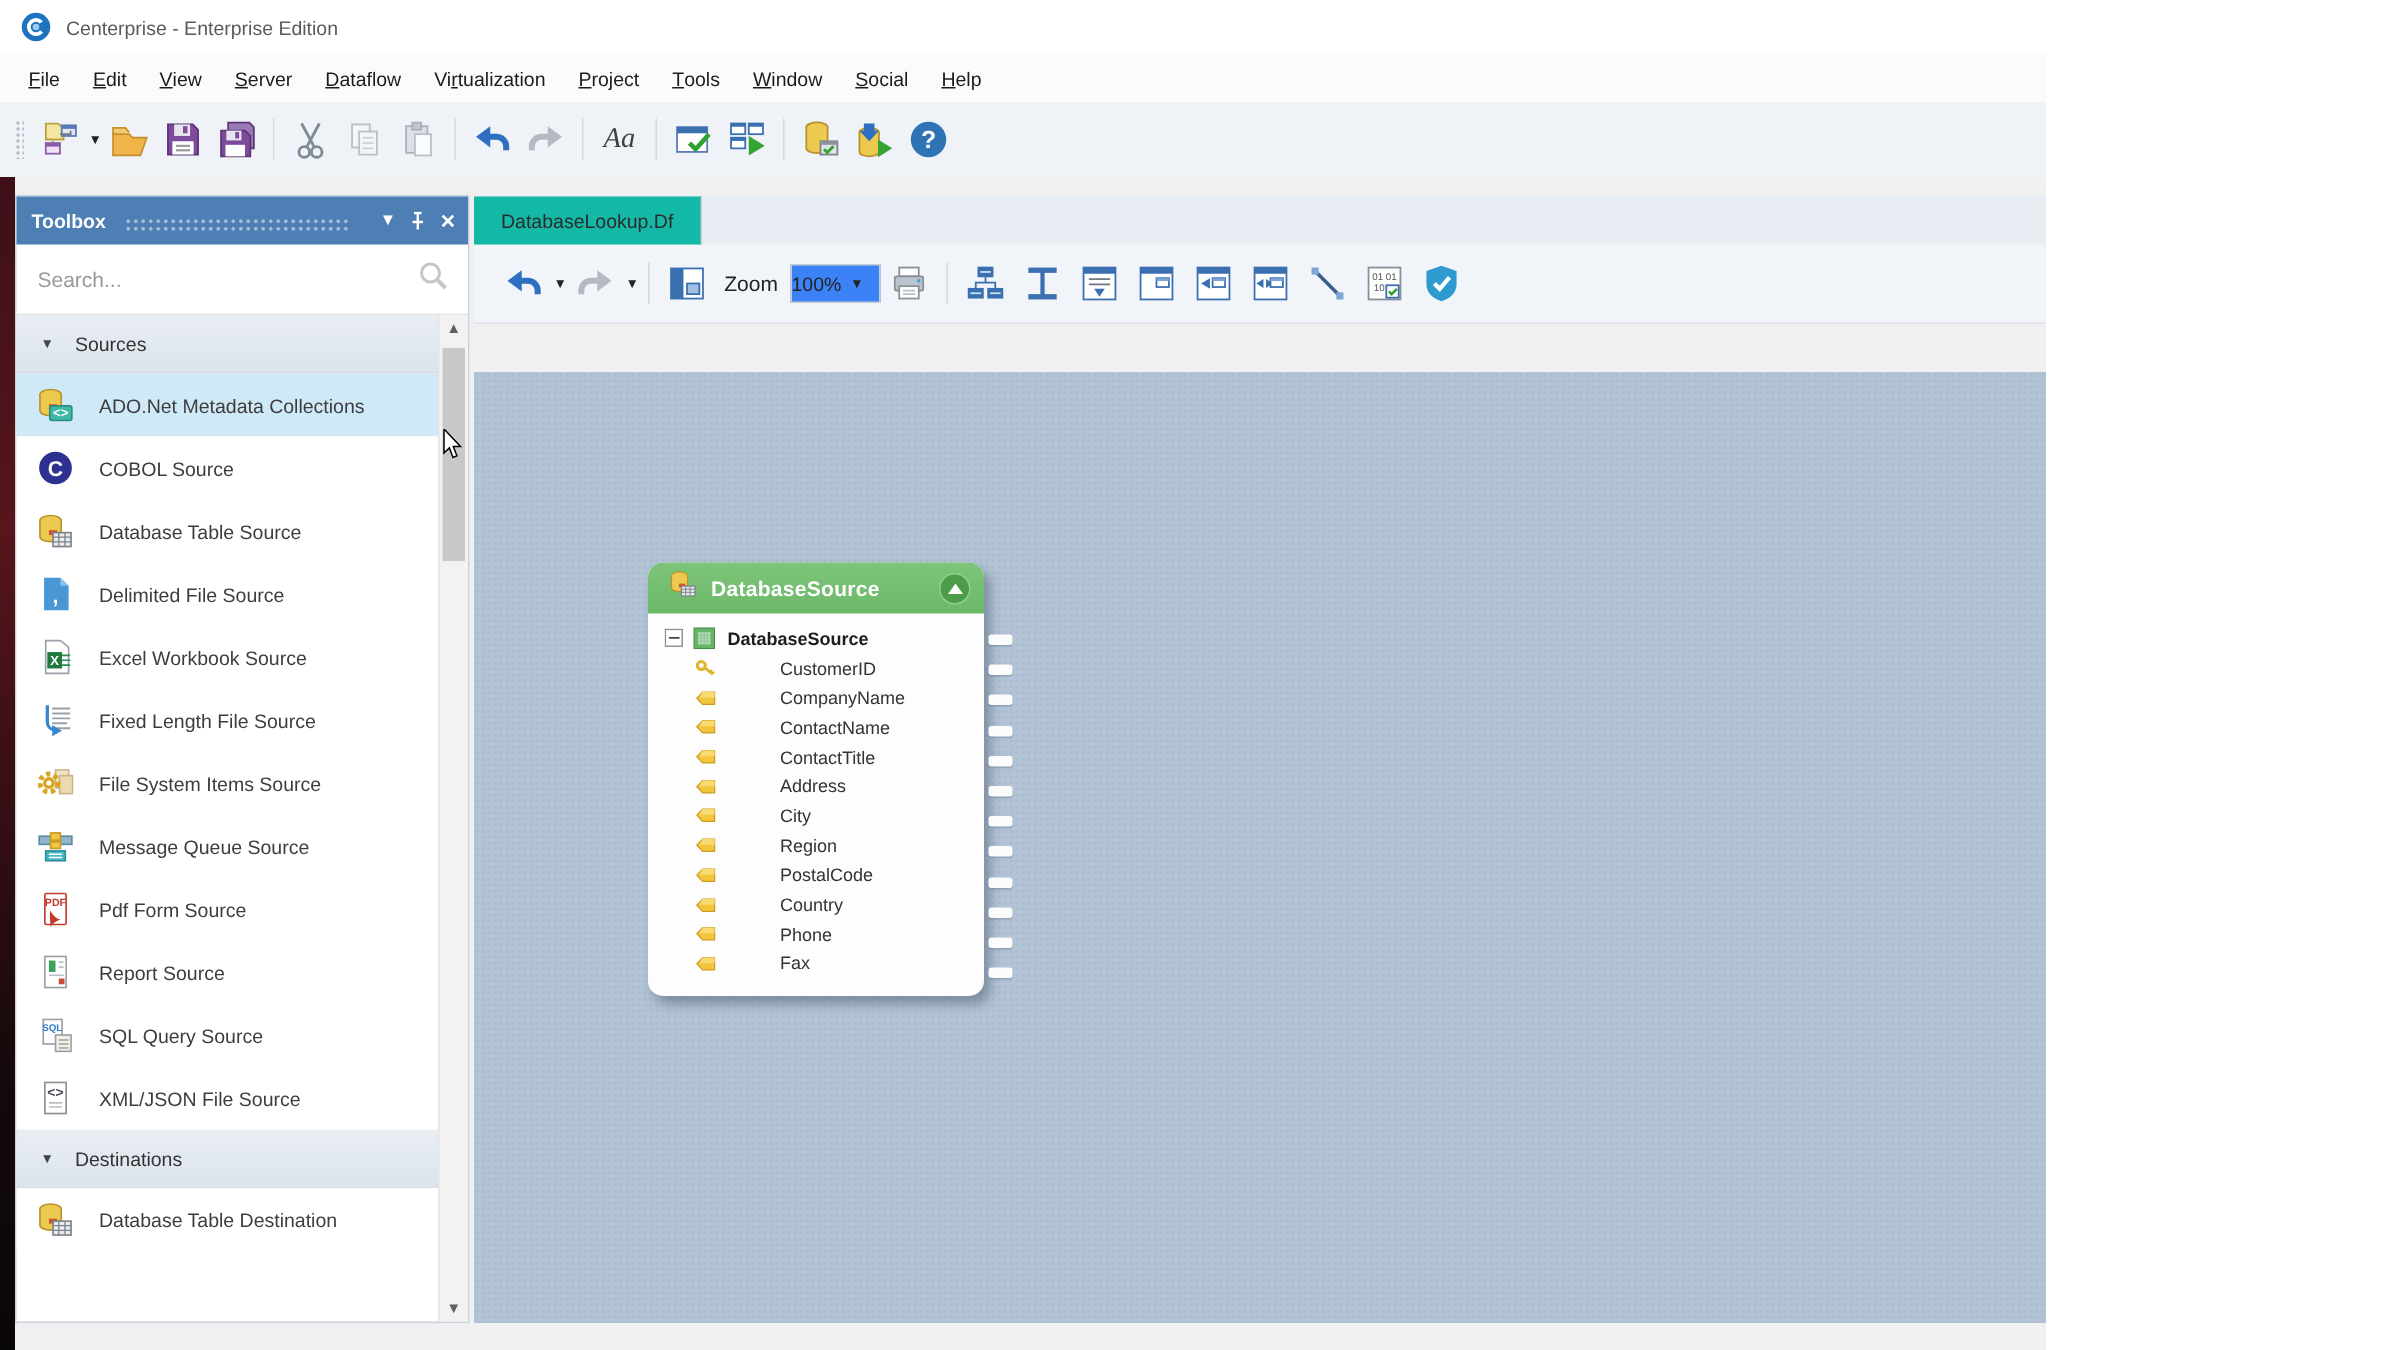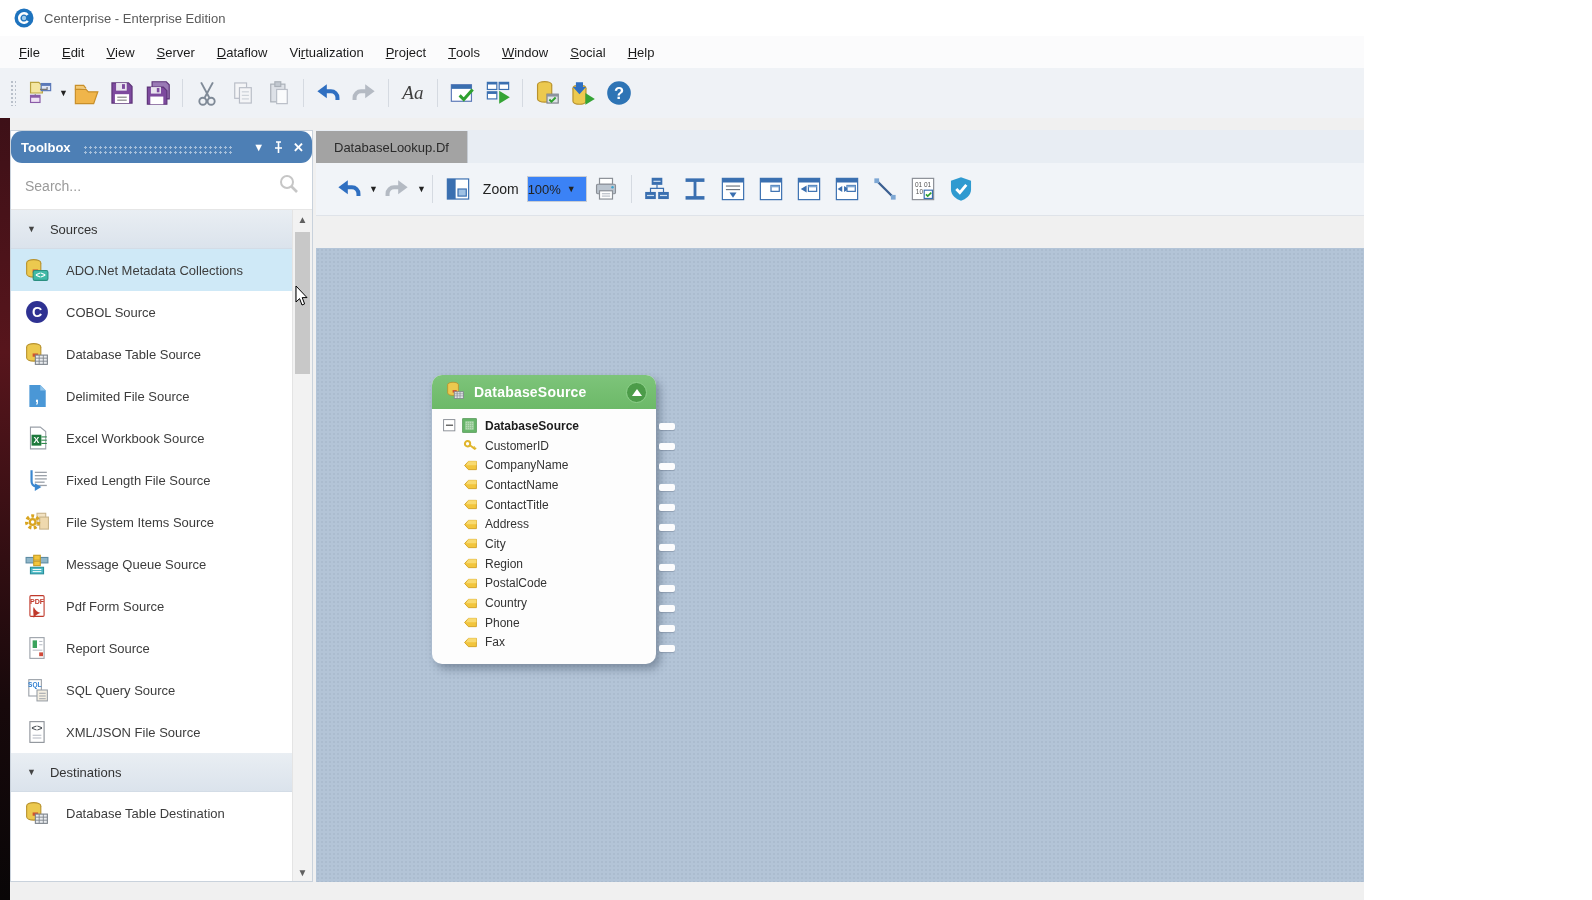--- a/index.html
+++ b/index.html
@@ -30,42 +30,42 @@
   #admin-menu{display:flex;align-items:center;font-size:13px;color:#222;}
   #admin-caret{font-size:9px;margin-left:5px;color:#222;}
   #toolbar-overflow{margin-left:16px;color:#444;font-size:10px;line-height:7px;text-align:center;align-self:flex-end;margin-bottom:2px;}
 
   
   #content{position:absolute;left:0;top:118px;width:1592px;height:766px;background:#f0f0f0;}
   #desktop-strip{position:absolute;left:0;top:0;width:10px;height:782px;background:linear-gradient(#3d1017,#57151c 30%,#17090b 75%,#090607);}
 
   
   #toolbox{position:absolute;left:10px;top:12px;width:303px;height:752px;background:#ffffff;border:1px solid #c9d2dc;box-sizing:border-box;display:flex;flex-direction:column;}
-  #toolbox-header{height:32px;background:#4d7fb5;display:flex;align-items:center;padding:0 8px 0 10px;flex:none;border-radius:11px;}
+  #toolbox-header{height:32px;background:#4d7fb5;display:flex;align-items:center;padding:0 8px 0 10px;flex:none;}
   #toolbox-title{color:#fff;font-size:13px;font-weight:bold;}
   #toolbox-texture{flex:1;height:9px;margin:4px 10px 0 12px;background-image:radial-gradient(rgba(255,255,255,.5) 1px, transparent 1.1px);background-size:5px 5px;}
   .tbx-hbtn{color:#fff;margin-left:9px;font-size:11px;display:flex;align-items:center;}
   #toolbox-search{height:46px;border-bottom:1px solid #e6e6e6;display:flex;align-items:center;padding:0 12px;flex:none;}
   #search-input{flex:1;border:0;outline:0;font-size:14px;color:#333;font-family:"Liberation Sans",sans-serif;background:transparent;}
   #search-input::placeholder{color:#9a9a9a;}
   #toolbox-list{flex:1;position:relative;overflow:hidden;}
   .tbx-section{height:38px;background:linear-gradient(#e9eef3,#dbe3ec);border-bottom:1px solid #d3dce6;display:flex;align-items:center;font-size:13px;color:#333;}
   .tbx-section .tri{margin:0 14px 0 16px;font-size:9px;color:#444;}
   .tbx-item{height:42px;display:flex;align-items:center;font-size:13px;color:#3d3d3d;background:#fff;}
   .tbx-item.selected{background:#cfe9f7;}
   .tbx-item .ic{width:26px;height:26px;margin:0 16px 0 13px;flex:none;display:flex;align-items:center;justify-content:center;}
   
   #tbx-scroll{position:absolute;right:0;top:0;width:19px;height:100%;background:#f2f2f2;border-left:1px solid #e4e4e4;}
   .sb-arrow{position:absolute;left:0;width:19px;height:18px;display:flex;align-items:center;justify-content:center;color:#606060;font-size:10px;}
   #tbx-thumb{position:absolute;left:2px;top:22px;width:15px;height:142px;background:#c8c8c8;}
 
   
   #docarea{position:absolute;left:316px;top:12px;width:1276px;height:752px;display:flex;flex-direction:column;}
   #tabbar{height:33px;background:#e8edf3;display:flex;align-items:flex-end;flex:none;position:relative;}
-  #doc-tab{height:32px;background:#a3a3a3;padding:0 18px;display:flex;align-items:center;font-size:13px;color:#2b2b2b;border-right:1px solid #c6ccd4;}
+  #doc-tab{height:32px;background:#14b8a6;padding:0 18px;display:flex;align-items:center;font-size:13px;color:#2b2b2b;border-right:1px solid #c6ccd4;}
   #tabbar-btns{position:absolute;right:14px;top:9px;display:flex;align-items:center;color:#1c1c1c;}
   #tab-caret{font-size:10px;margin-right:14px;}
   #tab-close{font-size:13px;font-weight:bold;}
   #canvas-toolbar{height:52px;background:#f1f4f8;border-bottom:1px solid #dfe3e9;display:flex;align-items:center;padding-left:14px;flex:none;}
   .ct-icon{width:30px;height:30px;margin:0 4px;display:flex;align-items:center;justify-content:center;}
   #zoom-label{font-size:14px;color:#222;margin:0 8px 0 6px;}
   #zoom-select{width:58px;height:24px;background:#3b82f6;border:1px solid #c8cdd4;display:flex;align-items:center;font-size:13px;color:#222;}
   #zoom-select span{flex:1;text-align:center;}
   #zoom-select .tb-caret{margin-right:5px;}
 
@@ -74,21 +74,21 @@
   #flow-node{position:absolute;left:116px;top:127px;width:224px;border-radius:10px;background:#fdfdfd;box-shadow:4px 5px 8px rgba(60,75,95,.45);}
   #node-header{height:34px;background:linear-gradient(#7dc47a,#6cb968);border-radius:10px 10px 0 0;display:flex;align-items:center;padding:0 9px 0 14px;}
   #node-title{color:#fff;font-weight:bold;font-size:14px;margin-left:9px;flex:1;letter-spacing:.2px;}
   #node-collapse{width:19px;height:19px;border-radius:50%;background:#4c9c49;border:1px solid #8fd08c;display:flex;align-items:center;justify-content:center;}
   #node-collapse .up{width:0;height:0;border-left:5px solid transparent;border-right:5px solid transparent;border-bottom:7px solid #fff;}
   #node-body{padding:7px 6px 12px 11px;}
   .node-row{height:19.7px;display:flex;align-items:center;font-size:12px;color:#333;}
   .node-row.root{font-weight:bold;color:#1c1c1c;}
   .node-row .exp{width:13px;height:13px;margin-right:6px;flex:none;}
   .node-row .nic{width:18px;height:15px;margin-right:5px;flex:none;display:flex;align-items:center;}
-  .node-row.field{padding-left:19px;}
+  .node-row.field{padding-left:19px;gap:35px;}
   .port{position:absolute;width:16px;height:7px;border-radius:2px;background:#fcfcfd;box-shadow:0 1px 1px rgba(80,95,115,.35);}
 
   
   #cursor{position:absolute;left:295px;top:286px;z-index:50;}
 </style>
 </head>
 <body>
 <div id="app">
 
   <div id="titlebar">

